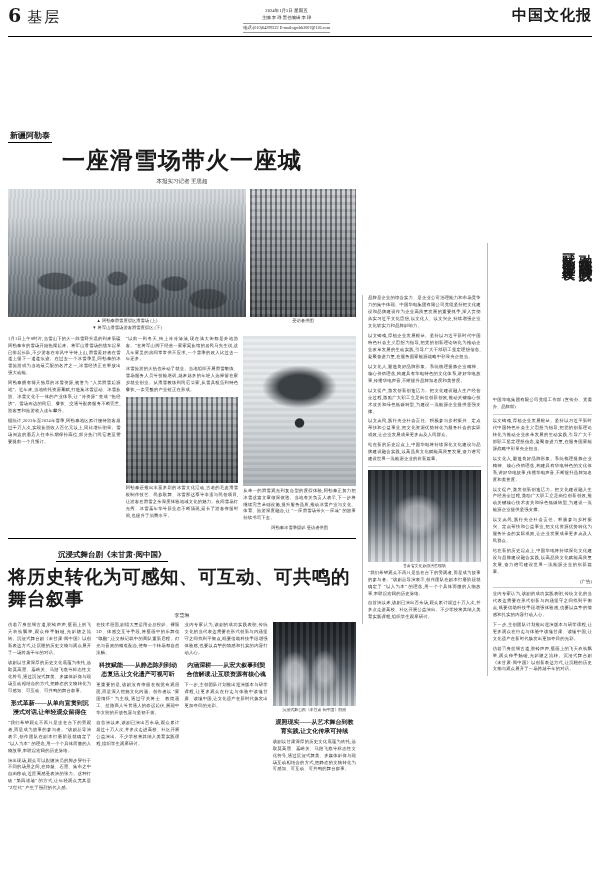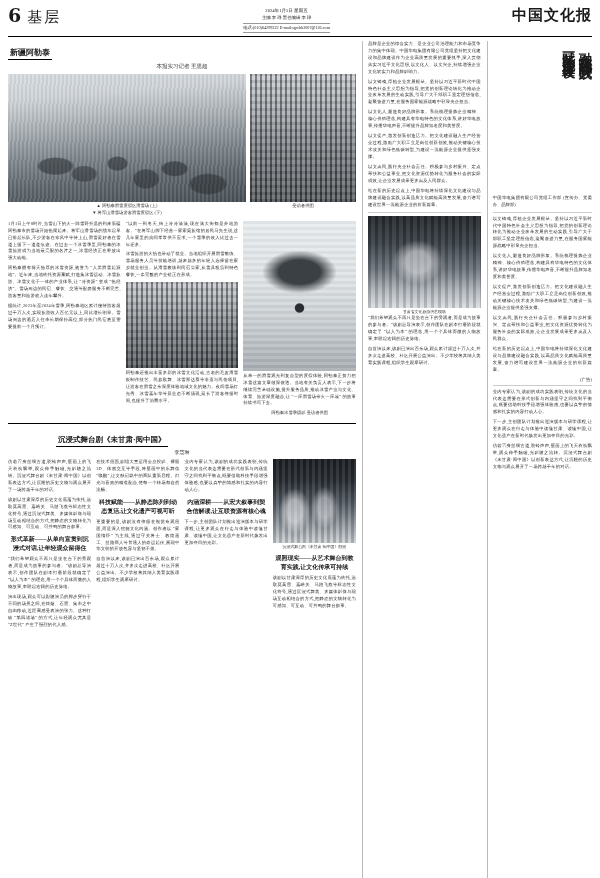--- a/index.html
+++ b/index.html
@@ -18,21 +18,21 @@
   .mh-left{display:flex;align-items:baseline;gap:6px;}
   .pagenum{font-family:"DejaVu Serif",serif;font-size:19px;font-weight:bold;line-height:1;}
   .sect{font-size:15px;font-weight:normal;letter-spacing:2px;}
   .mh-center{text-align:center;font-size:4.4px;line-height:1.5;color:#222;padding-top:2px;}
   .mh-center .r1{font-size:4.6px;}
   .mh-center .r2{font-size:4.4px;}
   .mh-center .r3{font-size:4.2px;border-top:1px solid #999;border-bottom:1px solid #999;padding:1px 0;margin-top:1px;}
   .mh-right{font-size:15px;font-weight:bold;letter-spacing:1px;font-family:Liberation Serif, serif;}
 
   
-  .body-grid{display:flex;gap:6px;margin-top:4px;height:838px;}
+  .body-grid{display:flex;gap:6px;margin-top:4px;height:838px;align-items:center;}
   .col-main{width:352px;}
   .col-mid{width:118px;border-left:1px solid #bbb;padding-left:5px;}
   .col-right{width:104px;border-left:1px solid #bbb;padding-left:5px;}
 
   
   .kicker{font-size:8px;font-weight:bold;border-bottom:1px solid #000;display:inline-block;padding:0 2px 1px 2px;margin-bottom:3px;}
   .headline1{font-size:23px;font-weight:bold;text-align:center;letter-spacing:1px;line-height:1.15;margin:2px 0 3px;}
   .byline{font-size:5.5px;text-align:center;color:#333;margin-bottom:4px;}
 
   .photoblock{display:flex;gap:4px;}
@@ -116,20 +116,21 @@
       <div class="r3">电话:(010)64299322   E-mail:sgwhb2007@126.com</div>
     </div>
     <div class="mh-right">中国文化报</div>
   </div>
 
   <div class="body-grid">
 
     <div class="col-main">
 
       <div class="kicker">新疆阿勒泰</div>
+      <div class="headline1">一座滑雪场带火一座城</div>
       <div class="byline">本报实习记者    王思超</div>
 
       <div class="photoblock">
         <div>
           <div class="photo ph-main tex-snow"></div>
           <div class="cap-out">▲ 阿勒泰滑雪度假区滑雪场 (上)</div>
           <div class="cap-out">▼ 将军山滑雪场游客滑雪度假区 (下)</div>
         </div>
         <div>
           <div class="photo ph-side tex-crowd"></div>
@@ -152,20 +153,21 @@
         <div class="tcol">
           <div class="photo tex-para" style="width:100%;height:150px;margin-bottom:2px;"></div>
           <p class="body">从单一的滑雪观光到复合型的度假体验,阿勒泰正努力把冰雪这篇文章做深做透。当地有关负责人表示,下一步将继续完善基础设施,提升服务品质,推动冰雪产业与文化、体育、旅游深度融合,让 “一座滑雪场带火一座城” 的故事持续书写下去。</p>
           <div class="cap-out">阿勒泰冰雪季摄影  受访者供图</div>
         </div>
       </div>
 
       
       <div class="divider"></div>
       <div class="kicker2">沉浸式舞台剧《未甘肃·阅中国》</div>
+      <div class="headline2">将历史转化为可感知、可互动、可共鸣的舞台叙事</div>
       <div class="byline2">李慧琳</div>
 
       <div class="tcols">
         <div class="tcol">
           <p class="body">仿若置身丝绸古道,驼铃声声,壁画上的飞天衣袂飘举,观众伸手触碰,光影随之流转。沉浸式舞台剧《未甘肃·阅中国》以创新表达方式,让沉睡的历史文物与观众展开了一场跨越千年的对话。</p>
           <p class="body">该剧以甘肃深厚的历史文化底蕴为依托,选取莫高窟、嘉峪关、马踏飞燕等标志性文化符号,通过沉浸式舞美、多媒体影像与现场互动相结合的方式,把静态的文物转化为可感知、可互动、可共鸣的舞台叙事。</p>
           <div class="sub-h">形式革新——从单向宣贯到沉浸式对话,让年轻观众留得住</div>
           <p class="body">“我们希望观众不再只是坐在台下的旁观者,而是成为故事的参与者。”该剧总导演表示,创作团队在剧本打磨阶段就确定了 “以人为本” 的理念,用一个个具体而微的人物故事,串联起宏阔的历史脉络。</p>
           <p class="body">演出现场,观众可以跟随演员的脚步穿行于不同的场景之间,在烽燧、石窟、集市之中自由移动,近距离感受表演的张力。这种打破 “第四堵墙” 的方式,让年轻观众尤其是 “Z世代” 产生了强烈的代入感。</p>
         </div>

